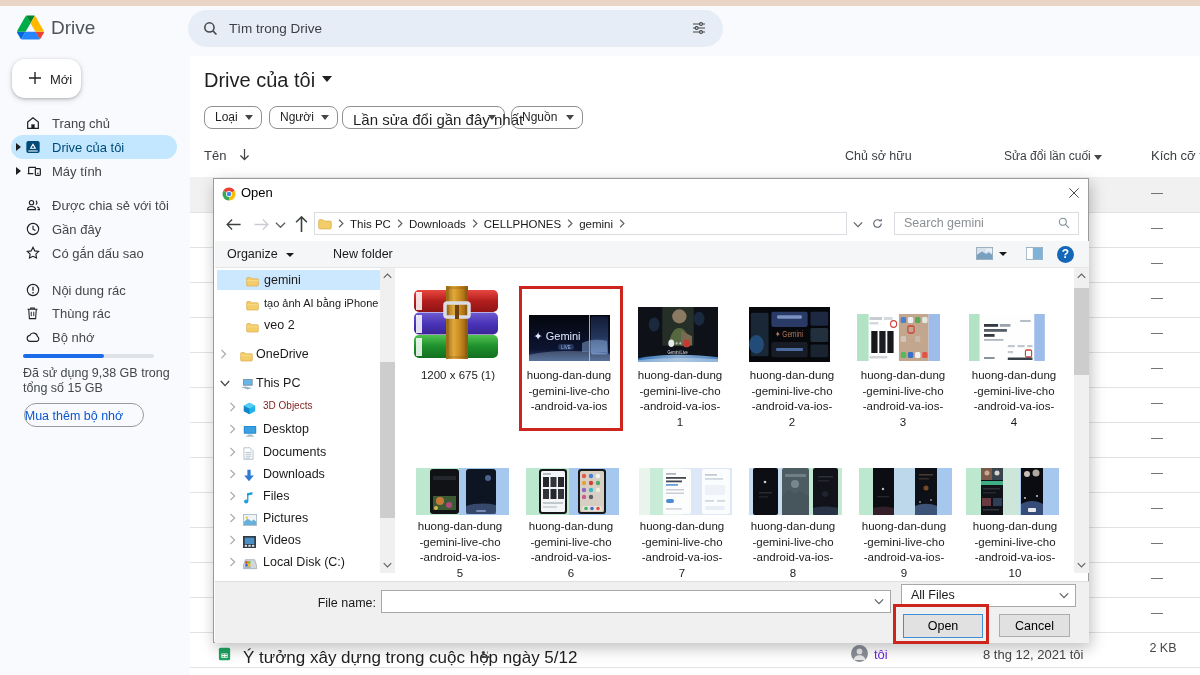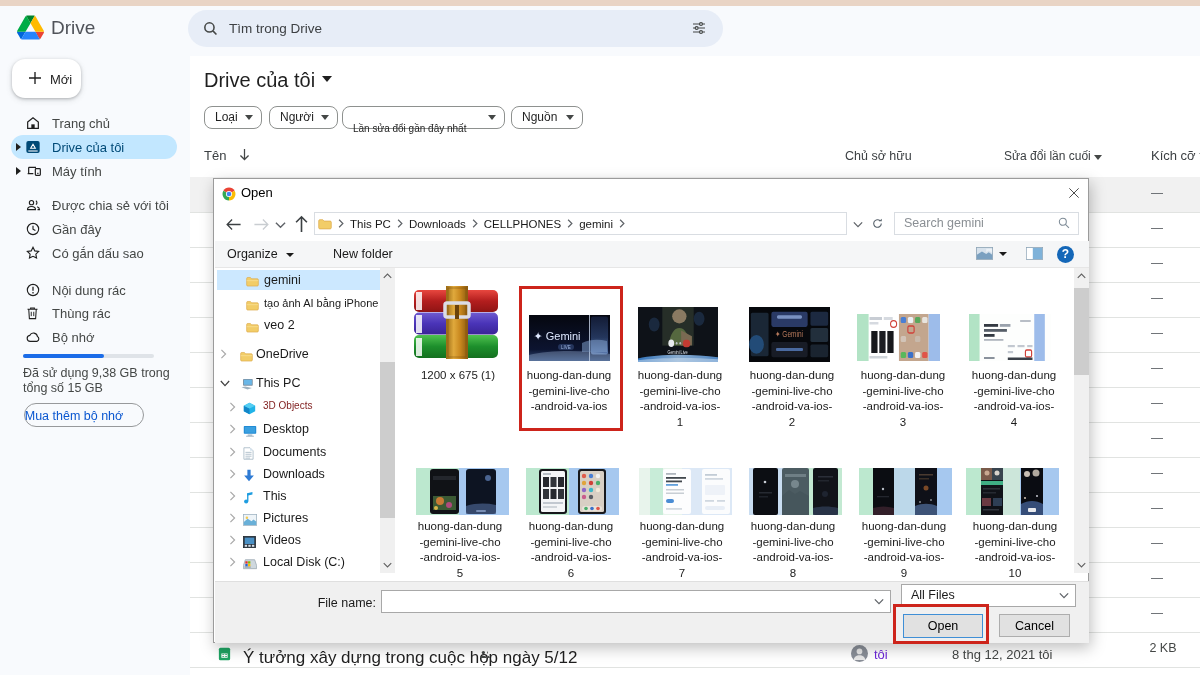--- a/index.html
+++ b/index.html
@@ -104,21 +104,21 @@
 
 <div class="abs" style="left:204px;top:69px;font-size:20px;color:#1f1f1f;">Drive của tôi</div>
 <div class="abs" style="left:322px;top:76px;width:0;height:0;border-left:5px solid transparent;border-right:5px solid transparent;border-top:6px solid #1f1f1f;"></div>
 <div class="abs" style="left:204px;top:106px;width:58px;height:23px;border:1px solid #8e918f;border-radius:8px;"></div>
 <div class="abs" style="left:215px;top:110px;font-size:12px;color:#1f1f1f;">Loại</div>
 <div class="abs" style="left:245px;top:115px;width:0;height:0;border-left:4px solid transparent;border-right:4px solid transparent;border-top:5px solid #444746;"></div>
 <div class="abs" style="left:269px;top:106px;width:69px;height:23px;border:1px solid #8e918f;border-radius:8px;"></div>
 <div class="abs" style="left:280px;top:110px;font-size:12px;color:#1f1f1f;">Người</div>
 <div class="abs" style="left:321px;top:115px;width:0;height:0;border-left:4px solid transparent;border-right:4px solid transparent;border-top:5px solid #444746;"></div>
 <div class="abs" style="left:342px;top:106px;width:163px;height:23px;border:1px solid #8e918f;border-radius:8px;"></div>
-<div class="abs" style="left:353px;top:123px;font-size:10px;color:#1f1f1f;">Lần sửa đổi gần đây nhất</div>
+<div class="abs" style="left:353px;top:111px;font-size:15px;color:#1f1f1f;">Lần sửa đổi gần đây nhất</div>
 <div class="abs" style="left:488px;top:115px;width:0;height:0;border-left:4px solid transparent;border-right:4px solid transparent;border-top:5px solid #444746;"></div>
 <div class="abs" style="left:511px;top:106px;width:72px;height:23px;border:1px solid #8e918f;border-radius:8px;"></div>
 <div class="abs" style="left:522px;top:110px;font-size:12px;color:#1f1f1f;">Nguồn</div>
 <div class="abs" style="left:566px;top:115px;width:0;height:0;border-left:4px solid transparent;border-right:4px solid transparent;border-top:5px solid #444746;"></div>
 <div class="abs" style="left:204px;top:148px;font-size:13px;color:#3c4043;">Tên</div>
 <svg class="abs" style="left:237px;top:147px;" width="15" height="15" viewBox="0 0 24 24">
     <path fill="none" stroke="#444746" stroke-width="2" d="M12 3v17m-6.5-6.5L12 20l6.5-6.5"></path>
   </svg>
 <div class="abs" style="left:845px;top:149px;font-size:12.5px;color:#3c4043;">Chủ sở hữu</div>
 <div class="abs" style="left:1004px;top:149px;font-size:12px;color:#3c4043;">Sửa đổi lần cuối</div>
@@ -161,21 +161,21 @@
 <svg class="abs" style="left:478px;top:648px;" width="14" height="13" viewBox="0 0 24 24" fill="#444746">
     <circle cx="9" cy="8.5" r="3"></circle>
     <path d="M3 18.5c0-2.8 2.7-4.4 6-4.4s6 1.6 6 4.4zM15.8 5.9a3 3 0 0 1 0 5.2M17.3 14.5c2.2.6 3.7 2 3.7 4h-3.2"></path>
   </svg>
 <div class="abs" style="left:851px;top:645px;width:17px;height:17px;border-radius:50%;background:#8a8f98;"></div>
 <svg class="abs" style="left:851px;top:645px;" width="17" height="17" viewBox="0 0 24 24">
     <circle cx="12" cy="9" r="4" fill="#e8e8e8"></circle>
     <path fill="#e8e8e8" d="M4 21c0-4 3.6-6.5 8-6.5s8 2.5 8 6.5z"></path>
   </svg>
 <div class="abs" style="left:874px;top:647px;font-size:13px;color:#6d28d9;">tôi</div>
-<div class="abs" style="left:952px;top:647px;font-size:13px;color:#444746;">8 thg 12, 2021 tôi</div>
+<div class="abs" style="left:983px;top:647px;font-size:13px;color:#444746;">8 thg 12, 2021 tôi</div>
 <div class="abs" style="left:1146px;top:641px;width:34px;text-align:center;font-size:12.5px;color:#444746;">2 KB</div>
 
 <div class="abs" id="dlg" style="left:213px;top:178px;width:876px;height:465px;background:#fff;border:1px solid #9b9b9b;box-shadow:2px 5px 14px rgba(0,0,0,.25);z-index:20;">
 <svg class="abs" style="left:8px;top:8px;" width="14" height="14" viewBox="0 0 48 48">
 <circle cx="24" cy="24" r="22" fill="#fff"></circle>
 <path fill="#ea4335" d="M24 24 L4.9 13 A22 22 0 0 1 43.1 13 Z"></path>
 <path fill="#34a853" d="M24 24 L4.9 13 A22 22 0 0 0 24 46 Z"></path>
 <path fill="#fbbc05" d="M24 24 L24 46 A22 22 0 0 0 43.1 13 Z"></path>
 <circle cx="24" cy="24" r="10.5" fill="#fff"></circle>
       <circle cx="24" cy="24" r="8" fill="#4285f4"></circle>
@@ -320,21 +320,21 @@
       </svg></div>
 <div class="abs" style="left:49px;top:288px;font-size:12.5px;color:#1a1a1a;white-space:nowrap;">Downloads</div>
 <svg class="abs" style="left:15px;top:312px;" width="7" height="10" viewBox="0 0 8 12">
       <path fill="none" stroke="#a8a8a8" stroke-width="1.4" d="M1.5 1 6.5 6 1.5 11"></path>
     </svg>
 <div class="abs" style="left:29px;top:310.5px;"><svg width="11" height="13" viewBox="0 0 14 16">
         <circle cx="4" cy="13" r="2.6" fill="#1e9de0"></circle>
         <rect x="5.2" y="3" width="1.7" height="10" fill="#1e9de0"></rect>
         <path fill="#1e9de0" d="M5.2 2.6 12 1v3.2L5.2 5.8z"></path>
       </svg></div>
-<div class="abs" style="left:49px;top:310px;font-size:12.5px;color:#1a1a1a;white-space:nowrap;">This</div>
+<div class="abs" style="left:49px;top:310px;font-size:12.5px;color:#1a1a1a;white-space:nowrap;">Files</div>
 <svg class="abs" style="left:15px;top:334px;" width="7" height="10" viewBox="0 0 8 12">
       <path fill="none" stroke="#a8a8a8" stroke-width="1.4" d="M1.5 1 6.5 6 1.5 11"></path>
     </svg>
 <div class="abs" style="left:29px;top:332.5px;"><svg width="14" height="12" viewBox="0 0 18 15">
         <rect x=".5" y=".5" width="17" height="14" fill="#eef4f8" stroke="#9eb2c0"></rect>
         <path fill="#69b0d8" d="M1 10l5-4 5 3 2.5-2 3.5 2.5V14H1z"></path>
         <circle cx="5" cy="4.5" r="1.6" fill="#f4c94e"></circle>
       </svg></div>
 <div class="abs" style="left:49px;top:332px;font-size:12.5px;color:#1a1a1a;white-space:nowrap;">Pictures</div>
 <svg class="abs" style="left:15px;top:356px;" width="7" height="10" viewBox="0 0 8 12">

